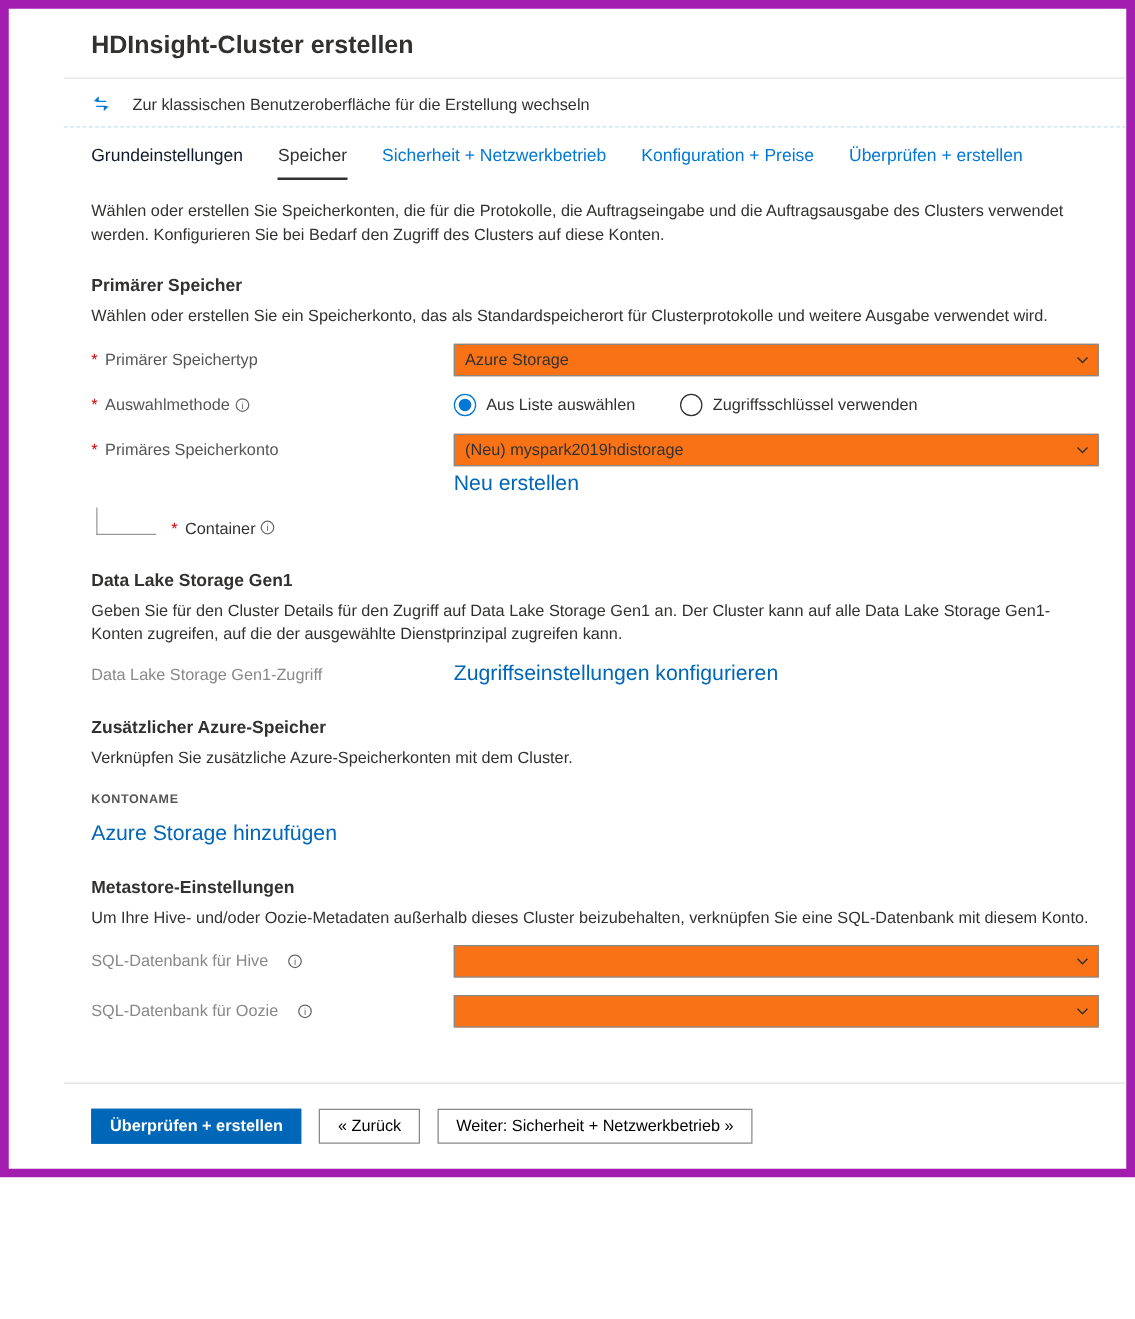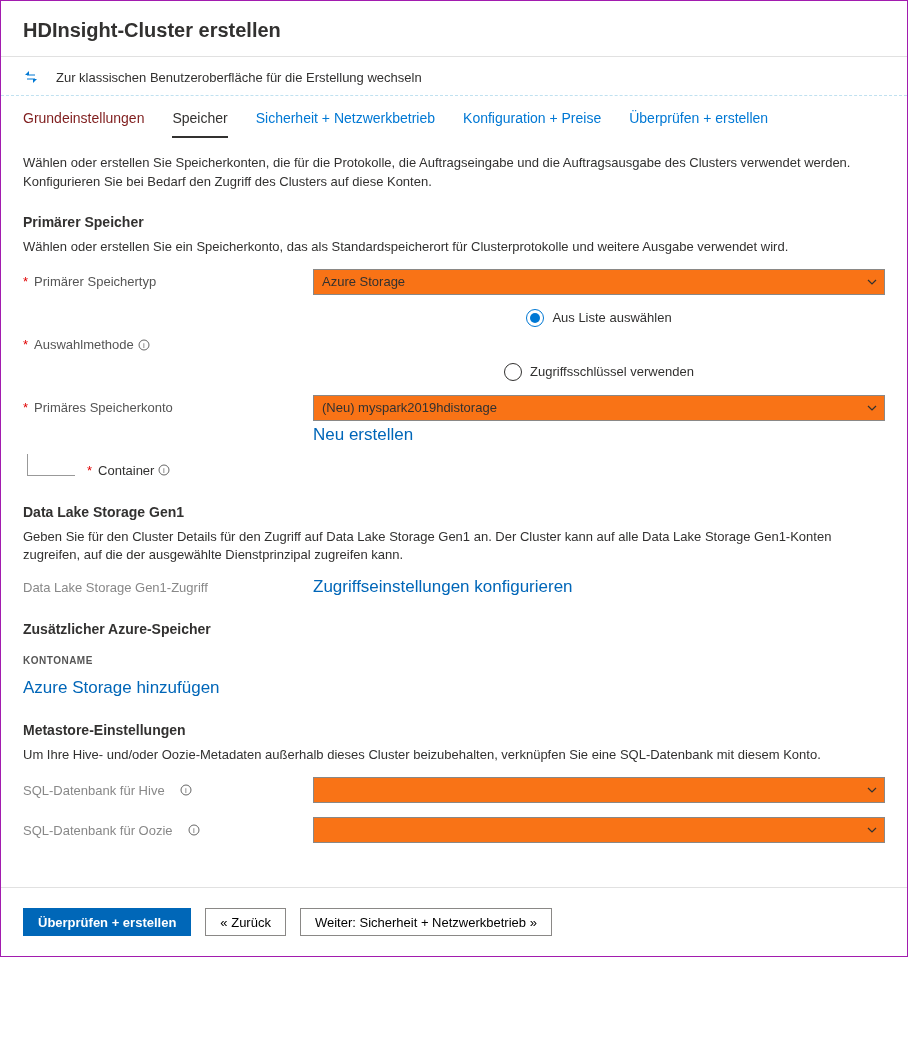--- a/index.html
+++ b/index.html
@@ -4,21 +4,22 @@
 <style>
   * { box-sizing: border-box; margin: 0; padding: 0; }
   body {
     font-family: "Segoe UI", -apple-system, sans-serif;
     font-size: 13px;
     color: #323130;
     background: #fff;
     width: 908px;
   }
   .frame {
-    border: 1px solid #a21caf;
+    border: 7px solid #a21caf;
+    padding-left: 44px;
   }
   .header {
     padding: 18px 22px 14px;
     border-bottom: 1px solid #e1e1e1;
   }
   .header h1 {
     font-size: 20px;
     font-weight: 600;
   }
   .classic-link {
@@ -37,21 +38,21 @@
     border-bottom: 0;
     margin-top: 2px;
   }
   .tab {
     padding: 12px 0 10px;
     font-size: 14px;
     color: #0078d4;
     cursor: pointer;
     border-bottom: 2px solid transparent;
   }
-  .tab.completed { color: #7f1d1d; }
+  .tab.completed { color: #0f172a; }
   .tab.active {
     color: #323130;
     border-bottom-color: #323130;
     font-weight: 400;
   }
   .content {
     padding: 16px 22px 8px;
   }
   .intro { font-size: 13px; line-height: 1.45; margin-bottom: 22px; }
   .section-title {
@@ -103,21 +104,21 @@
     top: 50%;
     transform: translateY(-50%);
   }
   .select .check {
     position: absolute;
     right: 6px;
     top: 50%;
     transform: translateY(-50%);
     color: #107c10;
   }
-  .radio-group { display: flex; gap: 36px; align-items: center; flex-direction: column; }
+  .radio-group { display: flex; gap: 36px; align-items: center; }
   .radio {
     display: flex; align-items: center; gap: 8px; cursor: pointer;
     font-size: 13px;
   }
   .radio-circle {
     width: 18px; height: 18px; border-radius: 50%;
     border: 1px solid #323130;
     display: flex; align-items: center; justify-content: center;
   }
   .radio.selected .radio-circle { border-color: #0078d4; }
@@ -292,20 +293,21 @@
     <p class="section-desc">Geben Sie für den Cluster Details für den Zugriff auf Data Lake Storage Gen1 an. Der Cluster kann auf alle Data Lake Storage Gen1-Konten zugreifen, auf die der ausgewählte Dienstprinzipal zugreifen kann.</p>
 
     <div class="form-row" style="margin-bottom:24px;">
       <div class="form-label disabled-label">Data Lake Storage Gen1-Zugriff</div>
       <div class="form-control">
         <span class="link">Zugriffseinstellungen konfigurieren</span>
       </div>
     </div>
 
     <div class="section-title">Zusätzlicher Azure-Speicher</div>
+    <p class="section-desc">Verknüpfen Sie zusätzliche Azure-Speicherkonten mit dem Cluster.</p>
     <div class="account-header">KONTONAME</div>
     <div style="margin-bottom:24px;">
       <span class="link">Azure Storage hinzufügen</span>
     </div>
 
     <div class="section-title">Metastore-Einstellungen</div>
     <p class="section-desc">Um Ihre Hive- und/oder Oozie-Metadaten außerhalb dieses Cluster beizubehalten, verknüpfen Sie eine SQL-Datenbank mit diesem Konto.</p>
 
     <div class="form-row">
       <div class="form-label disabled-label">

